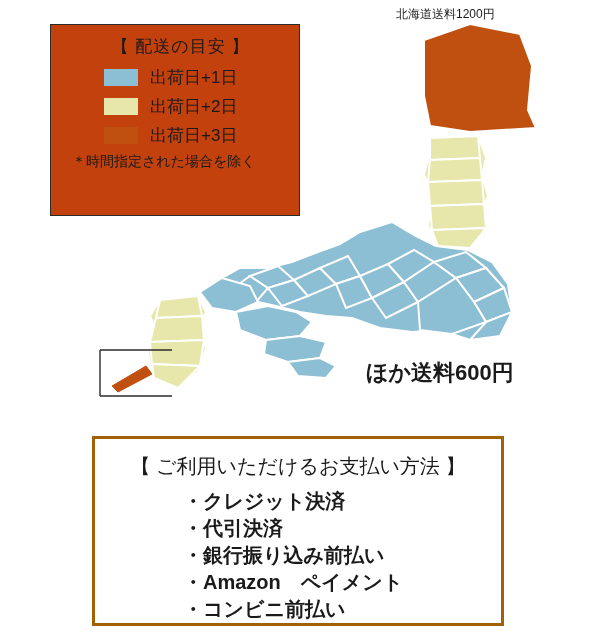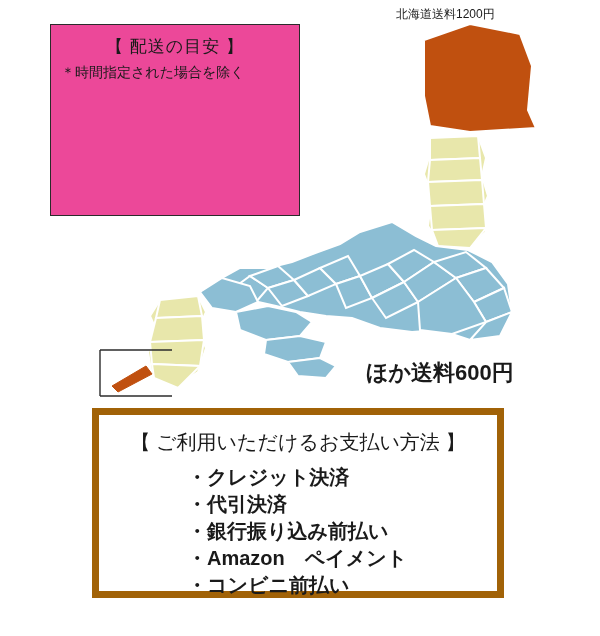--- a/index.html
+++ b/index.html
@@ -30,23 +30,24 @@
     height: 636px;
   }
 
   
   .legend-box {
     position: absolute;
     left: 50px;
     top: 24px;
     width: 250px;
     height: 192px;
-    background: #ec4899;
+    background: #c2410c;
     border: 1px solid #2b2b2b;
     box-sizing: border-box;
+    padding-left: 11px;
   }
   .legend-title {
     text-align: center;
     font-size: 17px;
     letter-spacing: 1px;
     margin-top: 10px;
     white-space: nowrap;
   }
   .legend-rows {
     margin-top: 8px;
@@ -99,25 +100,25 @@
     top: 358px;
     font-size: 22px;
     font-weight: bold;
     white-space: nowrap;
   }
 
   
   .payment-box {
     position: absolute;
     left: 92px;
-    top: 408px;
+    top: 436px;
     width: 412px;
     height: 190px;
     background: #ffffff;
-    border: 7px solid #a16207;
+    border: 3px solid #a16207;
     box-sizing: border-box;
   }
   .payment-title {
     text-align: center;
     font-size: 20px;
     margin-top: 14px;
     white-space: nowrap;
   }
   .payment-list {
     margin: 8px 0 0 0;
@@ -189,20 +190,38 @@
     <g>
       <path d="M100 350 L172 350" stroke="#2b2b2b" stroke-width="1.4" fill="none"></path>
       <path d="M100 350 L100 396" stroke="#2b2b2b" stroke-width="1.4" fill="none"></path>
       <path d="M100 396 L172 396" stroke="#2b2b2b" stroke-width="1.4" fill="none" stroke-dasharray="0"></path>
       <path d="M112 386 L146 366 L152 374 L118 392 Z" fill="#c0500f" stroke="#c0500f" stroke-width="1"></path>
     </g>
   </svg>
 
   <div class="legend-box">
     <div class="legend-title">【 配送の目安 】</div>
+    <div class="legend-rows">
+
+      <div class="legend-row">
+        <span class="swatch" style="background:#8cbed4"></span>
+        <span class="legend-label">出荷日+1日</span>
+      </div>
+
+      <div class="legend-row">
+        <span class="swatch" style="background:#e8e7ab"></span>
+        <span class="legend-label">出荷日+2日</span>
+      </div>
+
+      <div class="legend-row">
+        <span class="swatch" style="background:#c0500f"></span>
+        <span class="legend-label">出荷日+3日</span>
+      </div>
+
+    </div>
     <div class="legend-notes">
       <div class="legend-note">＊時間指定された場合を除く</div>
     </div>
   </div>
 
   <div class="label-hokkaido">北海道送料1200円</div>
   <div class="label-other">ほか送料600円</div>
 
   <div class="payment-box">
     <div class="payment-title">【 ご利用いただけるお支払い方法 】</div>

